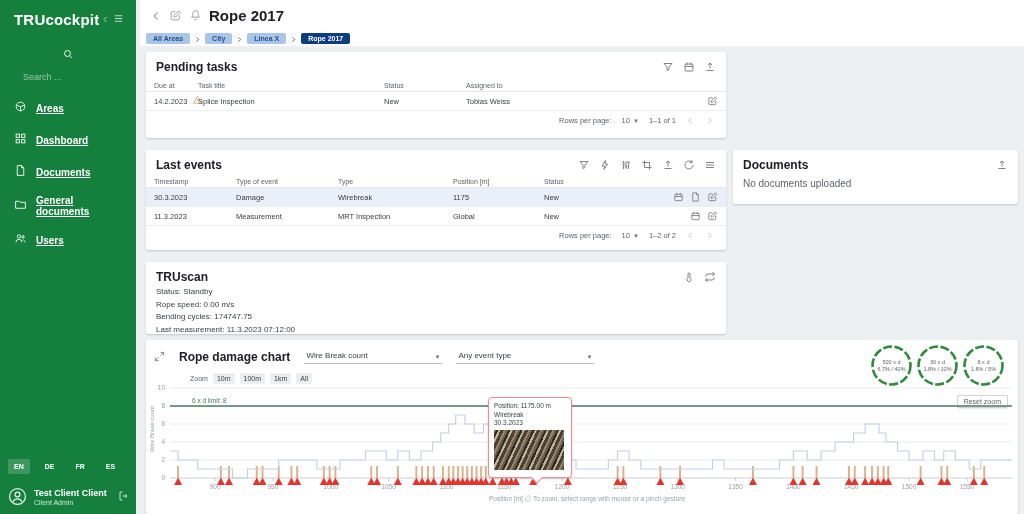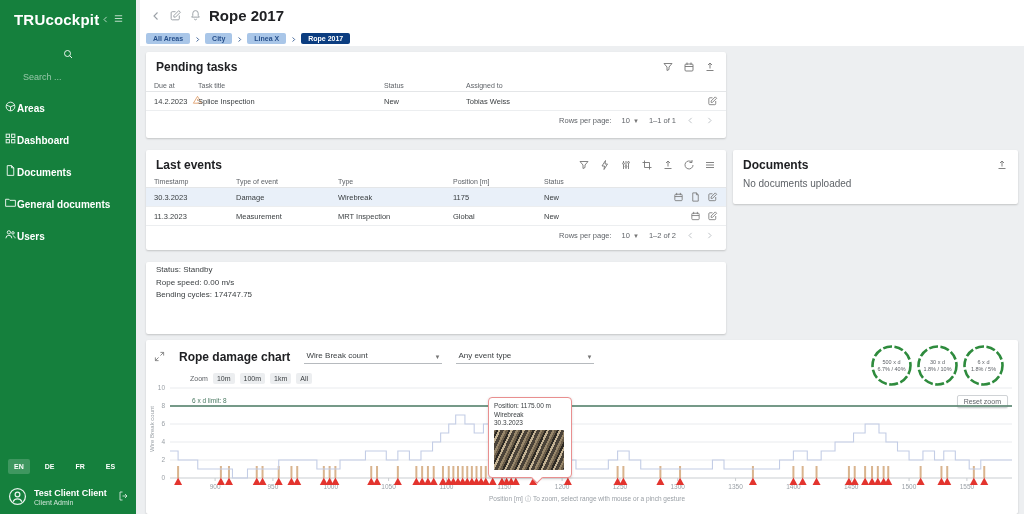--- a/index.html
+++ b/index.html
@@ -7,21 +7,21 @@
     font-family:"Liberation Sans", sans-serif; color:#3c4043; }
 
   
   #sidebar { position:absolute; left:0; top:0; width:136px; height:514px; background:#15803d; color:#fff; z-index:5; }
   #brand-row { display:flex; align-items:center; justify-content:space-between; padding:10px 12px 6px 14px; }
   #brand { font-size:15px; font-weight:bold; letter-spacing:.2px; }
   .side-mini-icons { display:flex; gap:3px; align-items:center; opacity:.85; }
   #search-row { display:flex; align-items:center; gap:8px; padding:12px 14px 10px 14px;flex-direction:column; }
   #search-input { background:transparent; border:none; outline:none; color:#fff; font-size:9px; width:90px; font-family:"Liberation Sans",sans-serif; }
   #search-input::placeholder { color:rgba(255,255,255,.55); }
-  .nav-item { display:flex; align-items:center; padding:7px 4px; cursor:pointer; }
+  .nav-item { display:flex; align-items:center; gap:9px; padding:7px 14px; cursor:pointer;text-decoration:underline; }
   .nav-item span.lbl { font-size:10px; font-weight:bold; color:#fff; }
   .side-icon svg { stroke:rgba(255,255,255,.9); }
   #lang-row { position:absolute; left:8px; bottom:40px; display:flex; gap:9px; }
   .lang-chip { font-size:7px; font-weight:bold; color:#fff; padding:4px 6px; border-radius:2px; cursor:pointer; }
   .lang-chip.selected { background:rgba(255,255,255,.18); }
   #user-row { position:absolute; left:8px; right:6px; bottom:8px; display:flex; align-items:center; gap:7px; }
   #avatar { width:19px; height:19px; border-radius:50%; display:flex; align-items:center; justify-content:center; flex:0 0 auto; }
   #user-name { font-size:9px; font-weight:bold; line-height:11px; }
   #user-role { font-size:7px; opacity:.8; }
   #logout-btn { margin-left:auto; opacity:.85; cursor:pointer; }
@@ -411,24 +411,43 @@
     <span class="icon-btn">
         <svg width="12" height="12" viewBox="0 0 24 24" fill="none" stroke-width="1.8">
           <path d="M12 15V5M8 8l4-4 4 4M5 19h14"></path>
         </svg>
       </span>
   </div>
   <div id="doc-empty">No documents uploaded</div>
 </div>
 
 <div class="card" style="left:146px;top:262px;width:580px;height:72px;">
+  <div class="card-head" style="padding-bottom:0;">
+    <span class="card-title">TRUscan</span>
+    <span class="head-icons">
+      <span class="icon-btn">
+          <svg width="12" height="12" viewBox="0 0 24 24" fill="none" stroke-width="1.8">
+            <path d="M10 6a2 2 0 0 1 4 0v8a4 4 0 1 1-4 0z"></path>
+          </svg>
+        </span>
+      <span class="icon-btn">
+          <svg width="12" height="12" viewBox="0 0 24 24" fill="none" stroke-width="1.8">
+            <path d="M17 2l4 4-4 4"></path>
+            <path d="M21 6H8a5 5 0 0 0-5 5"></path>
+            <path d="M7 22l-4-4 4-4"></path>
+            <path d="M3 18h13a5 5 0 0 0 5-5"></path>
+          </svg>
+        </span>
+    </span>
+  </div>
   <div id="truscan-lines">
     <div>Status: Standby</div>
     <div>Rope speed: 0.00 m/s</div>
     <div>Bending cycles: 174747.75</div>
+    <div>Last measurement: 11.3.2023 07:12:00</div>
   </div>
 </div>
 
 <div class="card" id="chart-card">
   <div id="chart-head">
     <span class="icon-btn">
         <svg width="11" height="11" viewBox="0 0 24 24" fill="none" stroke-width="1.8">
           <path d="M14 3h7v7M21 3l-7 7M10 21H3v-7M3 21l7-7"></path>
         </svg>
       </span>

